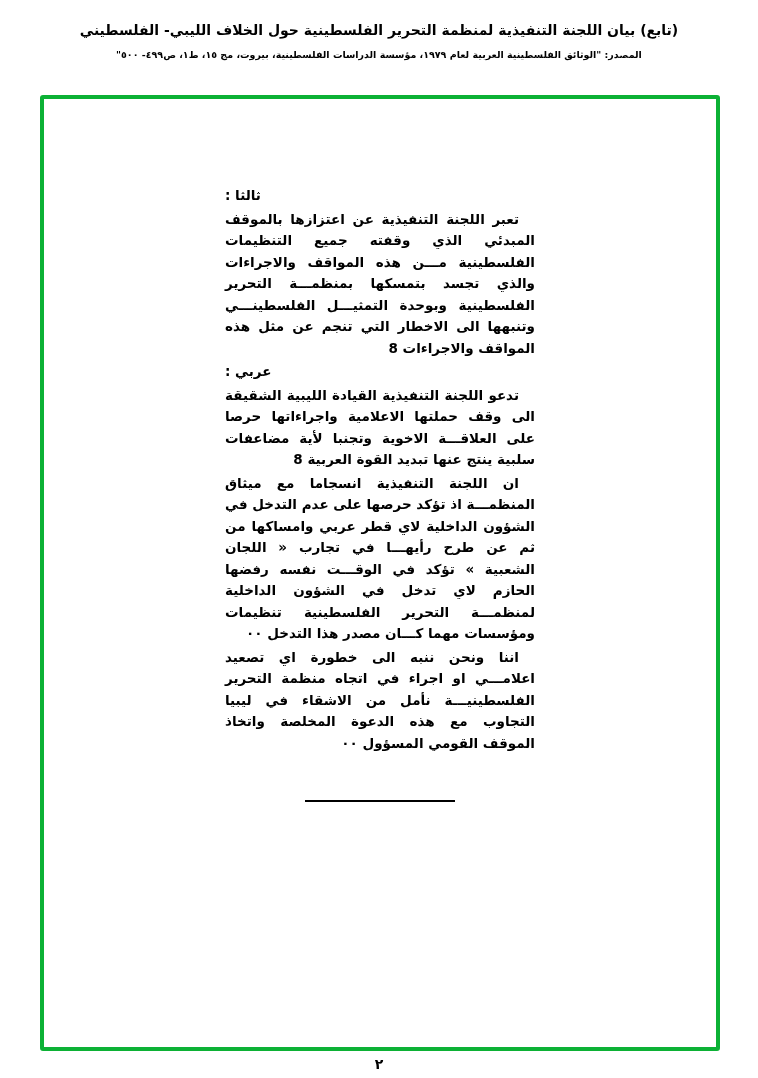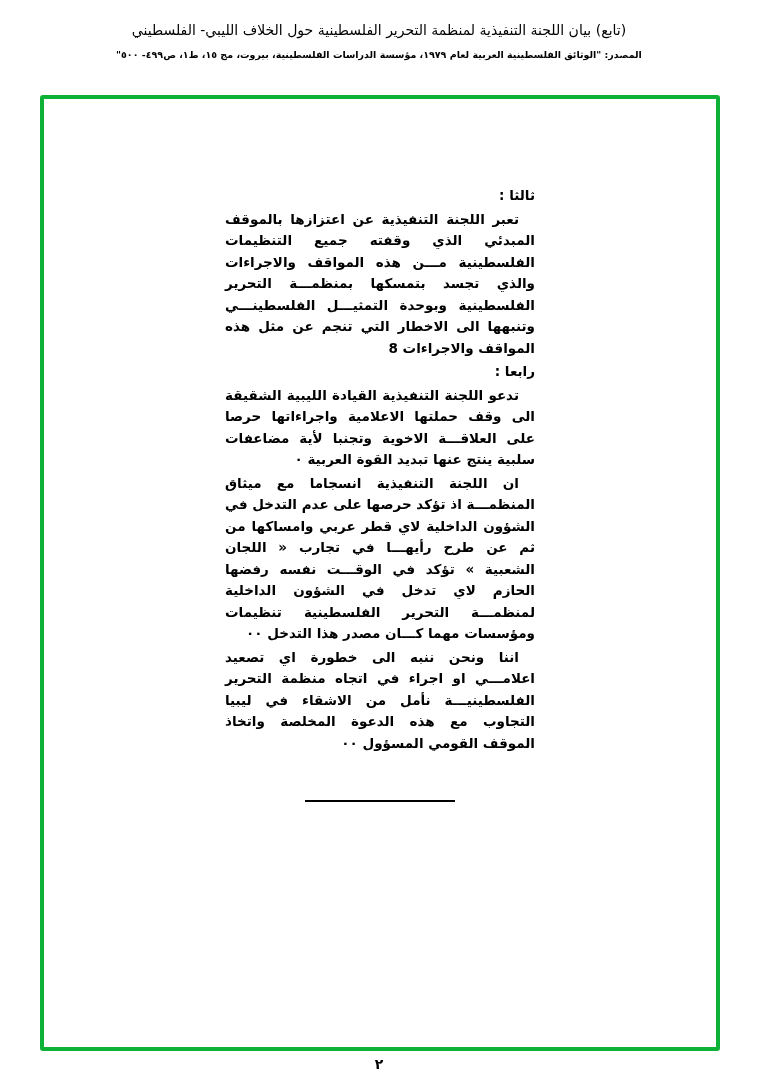--- a/index.html
+++ b/index.html
@@ -22,21 +22,21 @@
   }
   
   .doc-header{
     position:absolute;
     top:20px;left:0;right:0;
     text-align:center;
     direction:rtl;
   }
   .doc-title{
     font-size:14px;
-    font-weight:normal;
+    font-weight:bold;
     line-height:20px;
     padding:0 52px;
   }
   .doc-source{
     font-size:9.5px;
     font-weight:bold;
     margin-top:9px;
     padding:0 30px;
   }
   
@@ -55,21 +55,21 @@
     width:310px;
     direction:rtl;
     text-align:justify;
     font-size:13.5px;
     line-height:21.5px;
     font-weight:bold;
     color:var(--text-black);
   }
   .section-heading{
     margin:0 0 2px 0;
-    text-align:right;
+    text-align:left;
     text-indent:0;
   }
   .para{
     margin:0 0 2px 0;
     text-indent:16px;
   }
   .para.last{margin-bottom:12px;}
   .end-divider{
     width:150px;
     border-top:2px solid var(--text-black);
@@ -94,23 +94,23 @@
     <div class="doc-source">المصدر: "الوثائق الفلسطينية العربية لعام ١٩٧٩، مؤسسة الدراسات الفلسطينية، بيروت، مج ١٥، ط١، ص٤٩٩- ٥٠٠"</div>
   </header>
 
   <div class="frame">
     <div class="text-column" dir="rtl">
 
       <p class="section-heading">ثالثا :</p>
 
       <p class="para">تعبر اللجنة التنفيذية عن اعتزازها بالموقف المبدئي الذي وقفته جميع التنظيمات الفلسطينية مـــن هذه المواقف والاجراءات والذي تجسد بتمسكها بمنظمـــة التحرير الفلسطينية وبوحدة التمثيـــل الفلسطينـــي وتنبهها الى الاخطار التي تنجم عن مثل هذه المواقف والاجراءات 8</p>
 
-      <p class="section-heading">رابعا :</p>
+      <p class="section-heading">عربي :</p>
 
-      <p class="para">تدعو اللجنة التنفيذية القيادة الليبية الشقيقة الى وقف حملتها الاعلامية واجراءاتها حرصا على العلاقـــة الاخوية وتجنبا لأية مضاعفات سلبية ينتج عنها تبديد القوة العربية ٠</p>
+      <p class="para">تدعو اللجنة التنفيذية القيادة الليبية الشقيقة الى وقف حملتها الاعلامية واجراءاتها حرصا على العلاقـــة الاخوية وتجنبا لأية مضاعفات سلبية ينتج عنها تبديد القوة العربية 8</p>
 
       <p class="para">ان اللجنة التنفيذية انسجاما مع ميثاق المنظمـــة اذ تؤكد حرصها على عدم التدخل في الشؤون الداخلية لاي قطر عربي وامساكها من ثم عن طرح رأيهـــا في تجارب « اللجان الشعبية » تؤكد في الوقـــت نفسه رفضها الحازم لاي تدخل في الشؤون الداخلية لمنظمـــة التحرير الفلسطينية تنظيمات ومؤسسات مهما كـــان مصدر هذا التدخل ٠٠</p>
 
       <p class="para last">اننا ونحن ننبه الى خطورة اي تصعيد اعلامـــي او اجراء في اتجاه منظمة التحرير الفلسطينيـــة نأمل من الاشقاء في ليبيا التجاوب مع هذه الدعوة المخلصة واتخاذ الموقف القومي المسؤول ٠٠</p>
 
       <div class="end-divider"></div>
 
     </div>
   </div>
 

